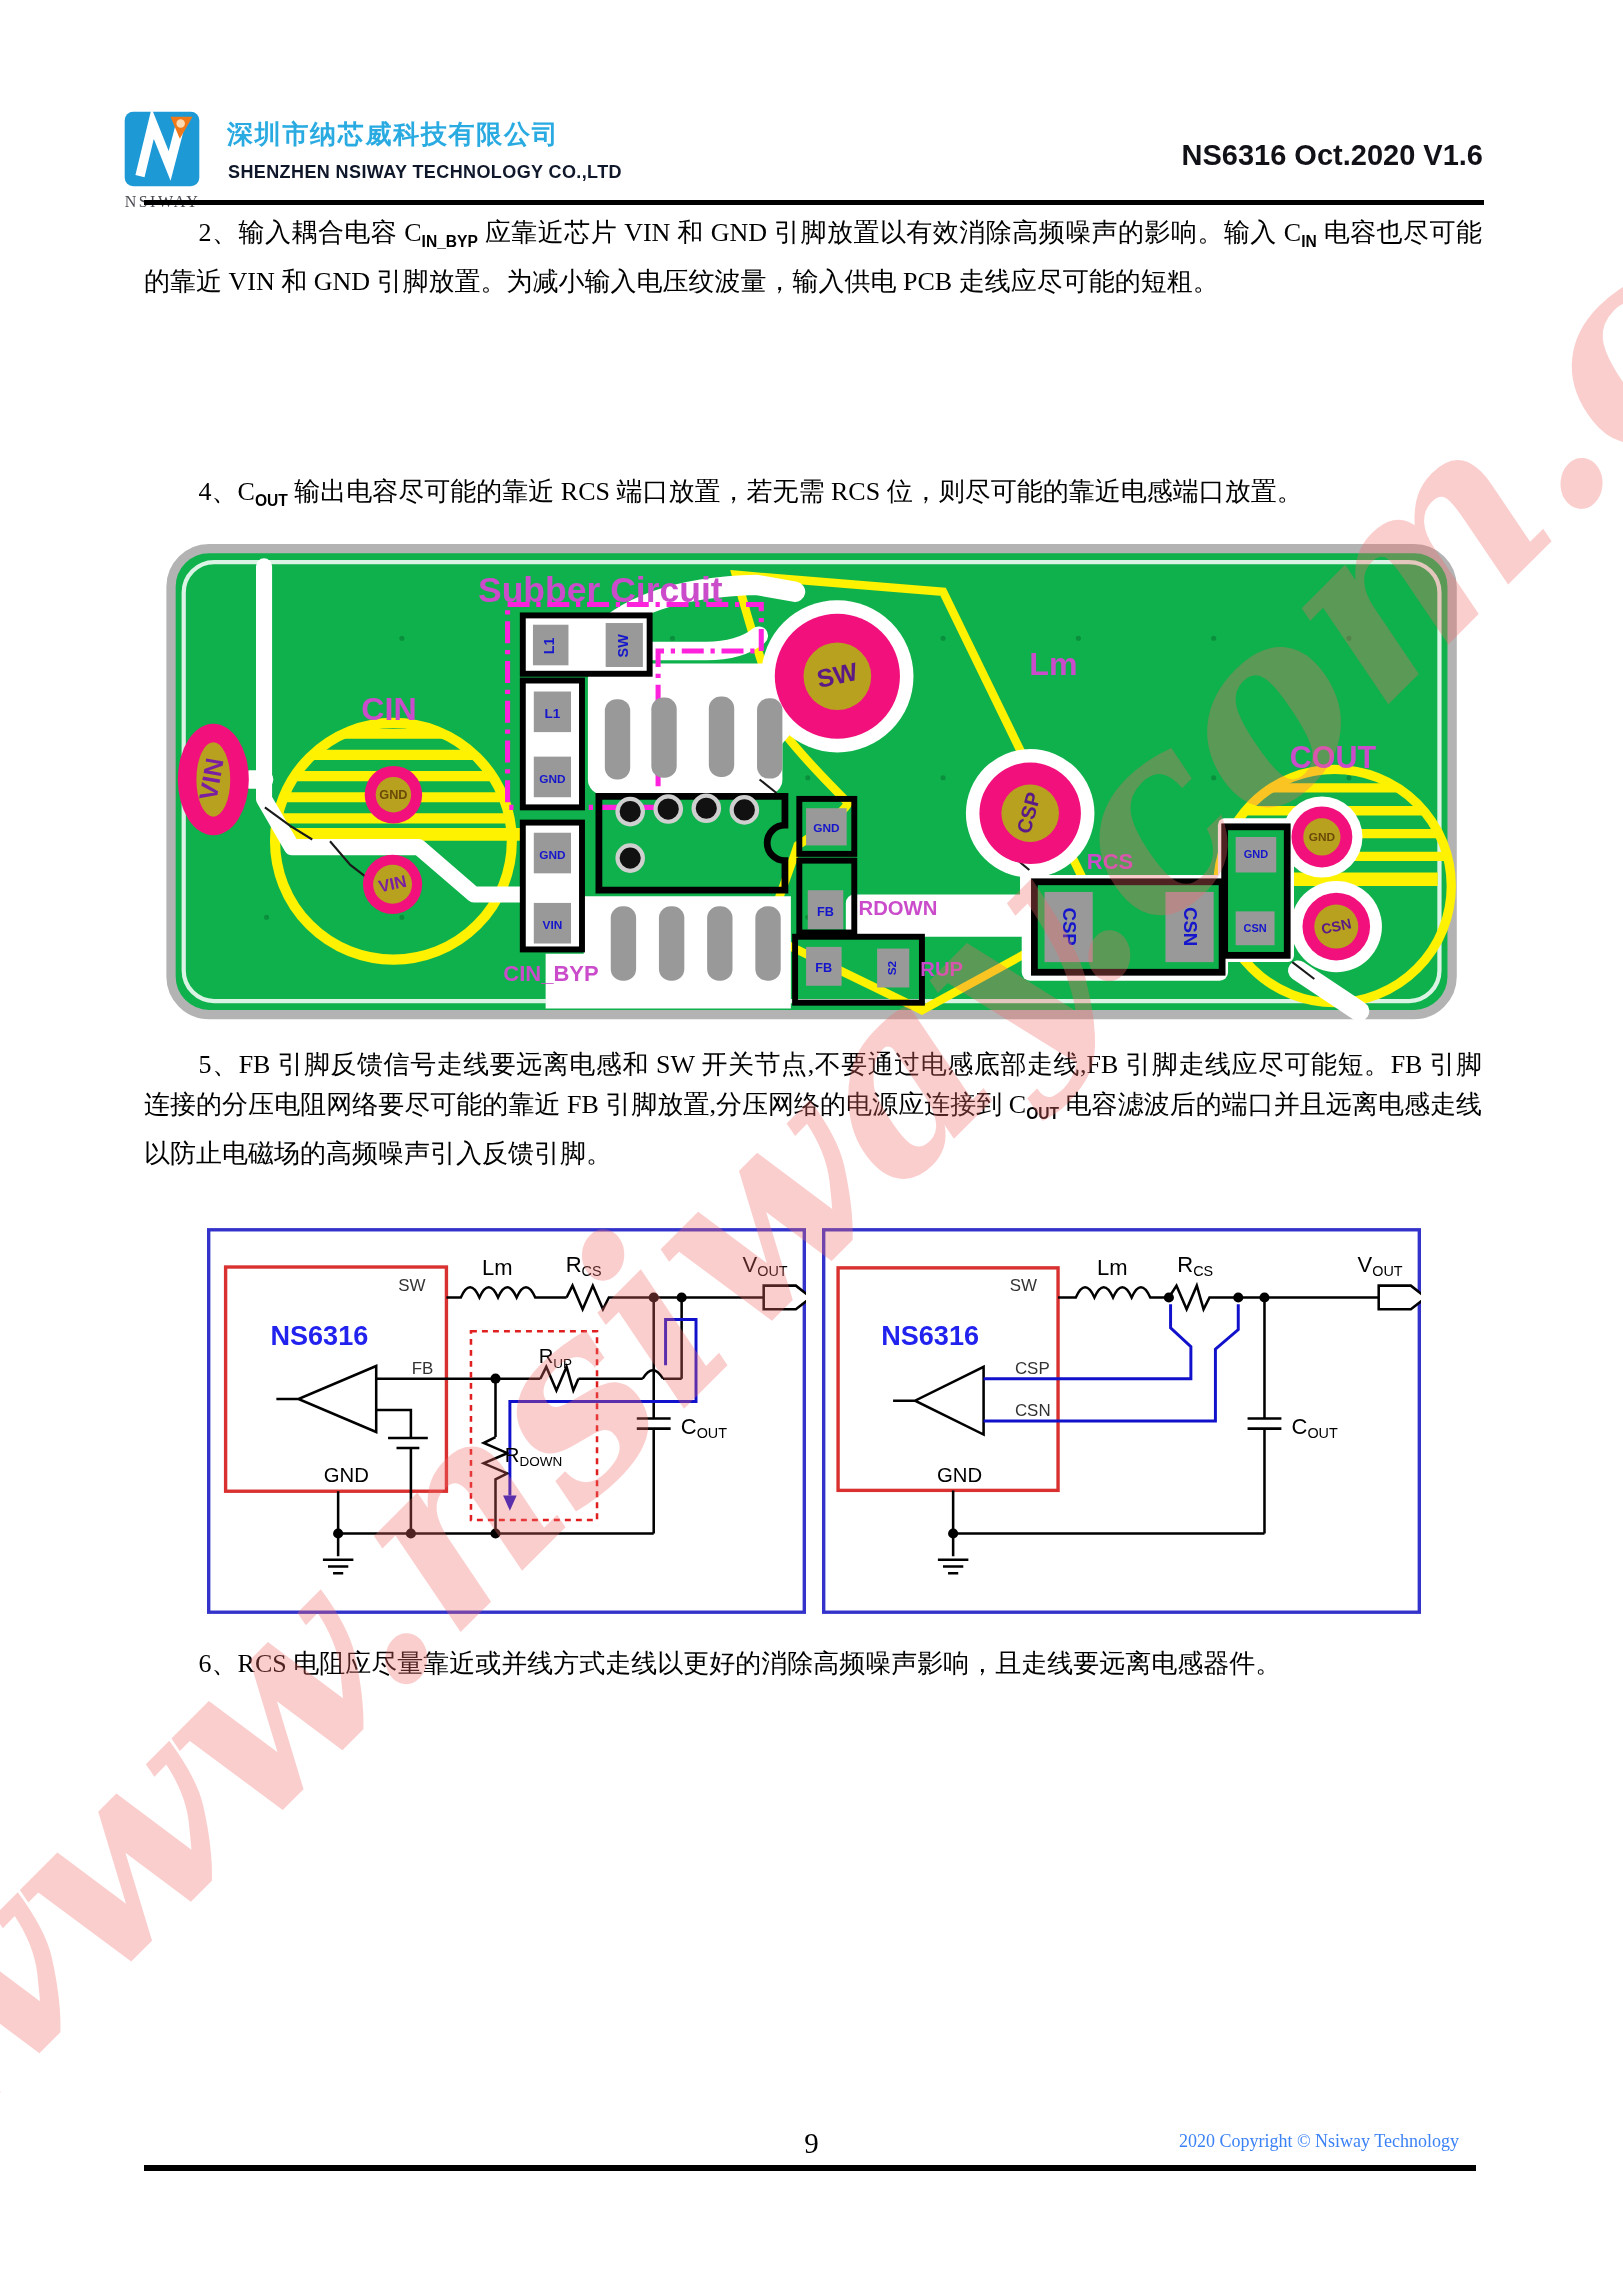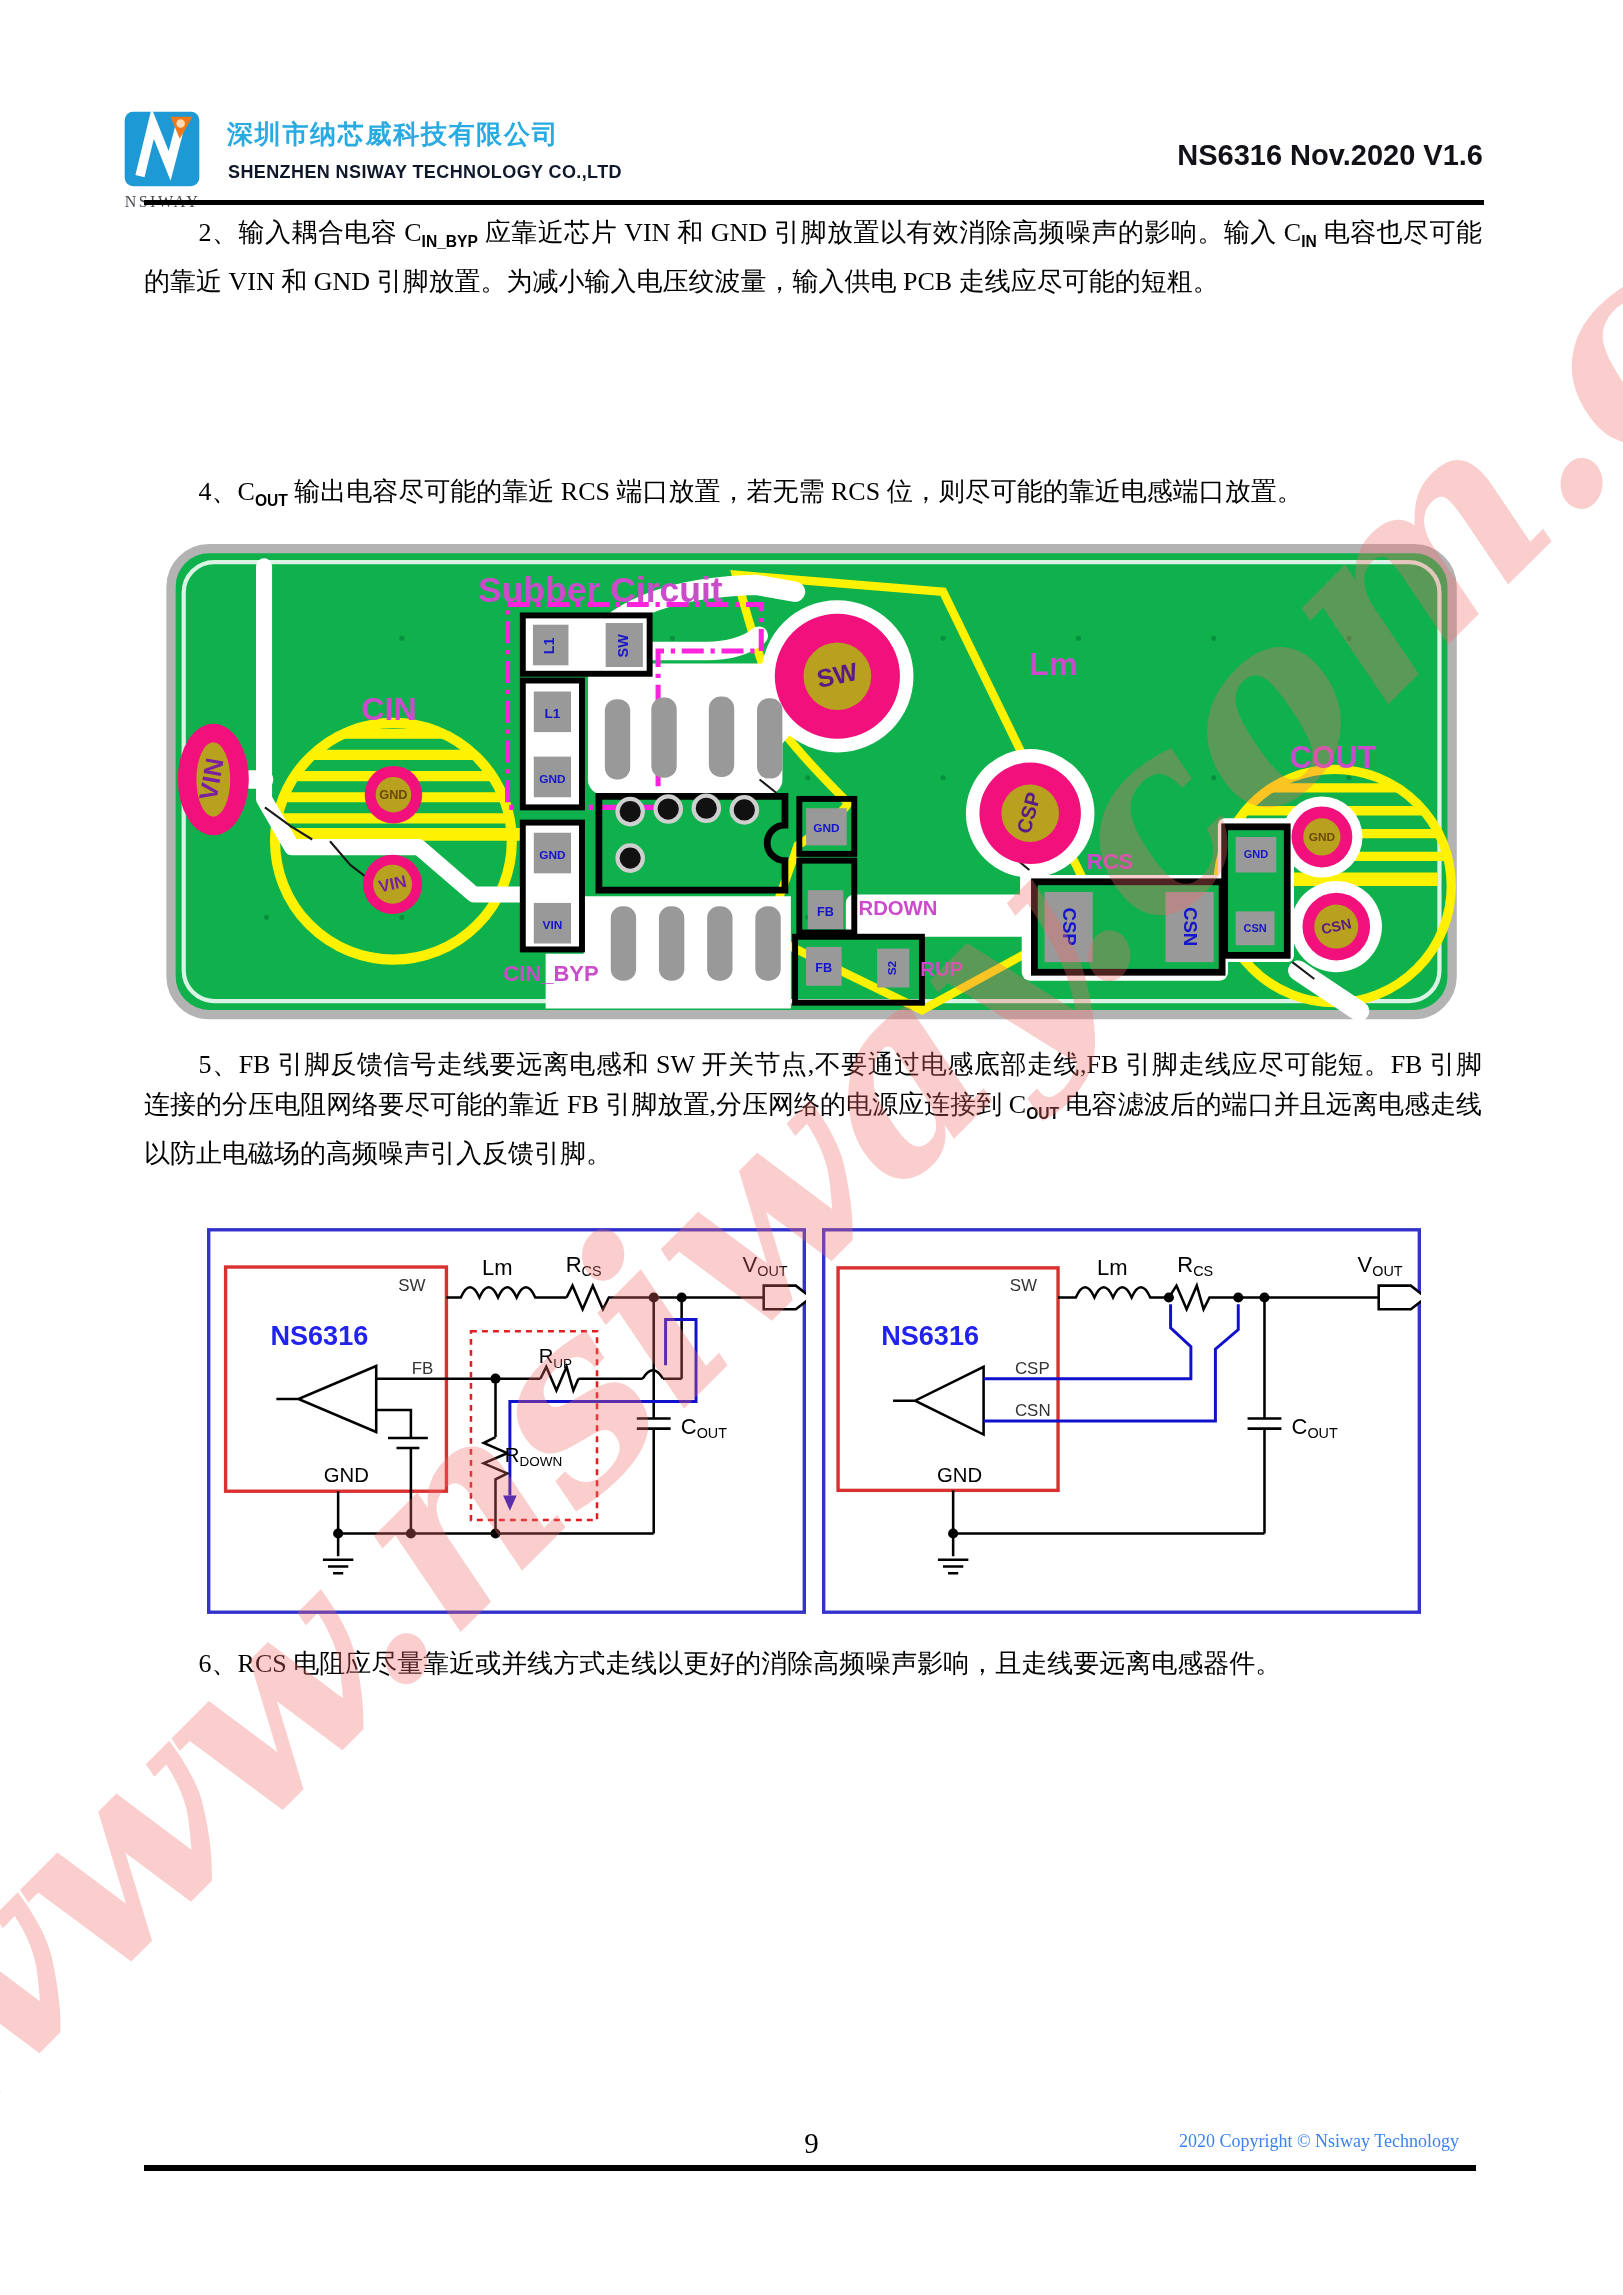--- a/index.html
+++ b/index.html
@@ -44,21 +44,21 @@
 
   <svg class="abs hdr-logo" viewBox="0 0 92 92">
     <rect x="2" y="2" width="88" height="88" rx="10" fill="#1d9ad6"></rect>
     <path d="M20,78 L35,16 L55,66 L68,16" stroke="#ffffff" stroke-width="11" fill="none"></path>
     <polygon points="56,8 82,8 67,34" fill="#f07818"></polygon>
     <circle cx="68" cy="16" r="5" fill="#ffd9b0"></circle>
   </svg>
   <div class="abs hdr-logo-caption">NSIWAY</div>
   <div class="abs hdr-company-cn">深圳市纳芯威科技有限公司</div>
   <div class="abs hdr-company-en">SHENZHEN NSIWAY TECHNOLOGY CO.,LTD</div>
-  <div class="abs hdr-docref">NS6316 Nov.2020 V1.6</div>
+  <div class="abs hdr-docref">NS6316 Oct.2020 V1.6</div>
   <div class="abs hdr-rule"></div>
 
   <div class="abs para p2"><span>2、输入耦合电容 C</span><sub>IN_BYP</sub><span> 应靠近芯片 VIN 和 GND 引脚放置以有效消除高频噪声的影响。输入 C</span><sub>IN</sub><span> 电容也尽可能的靠近 VIN 和 GND 引脚放置。为减小输入电压纹波量，输入供电 PCB 走线应尽可能的短粗。</span></div>
   <div class="abs para p4"><span>4、C</span><sub>OUT</sub><span> 输出电容尽可能的靠近 RCS 端口放置，若无需 RCS 位，则尽可能的靠近电感端口放置。</span></div>
 
   <svg class="abs pcb" viewBox="0 0 1530 570">
 
     <rect x="7" y="9" width="1515" height="551" rx="45" fill="#0fb14c" stroke="#b3b3b3" stroke-width="11"></rect>
     <rect x="22" y="25" width="1485" height="519" rx="36" fill="none" stroke="#ffffff" stroke-width="5" opacity="0.85"></rect>
     <g id="pcb-dots">

